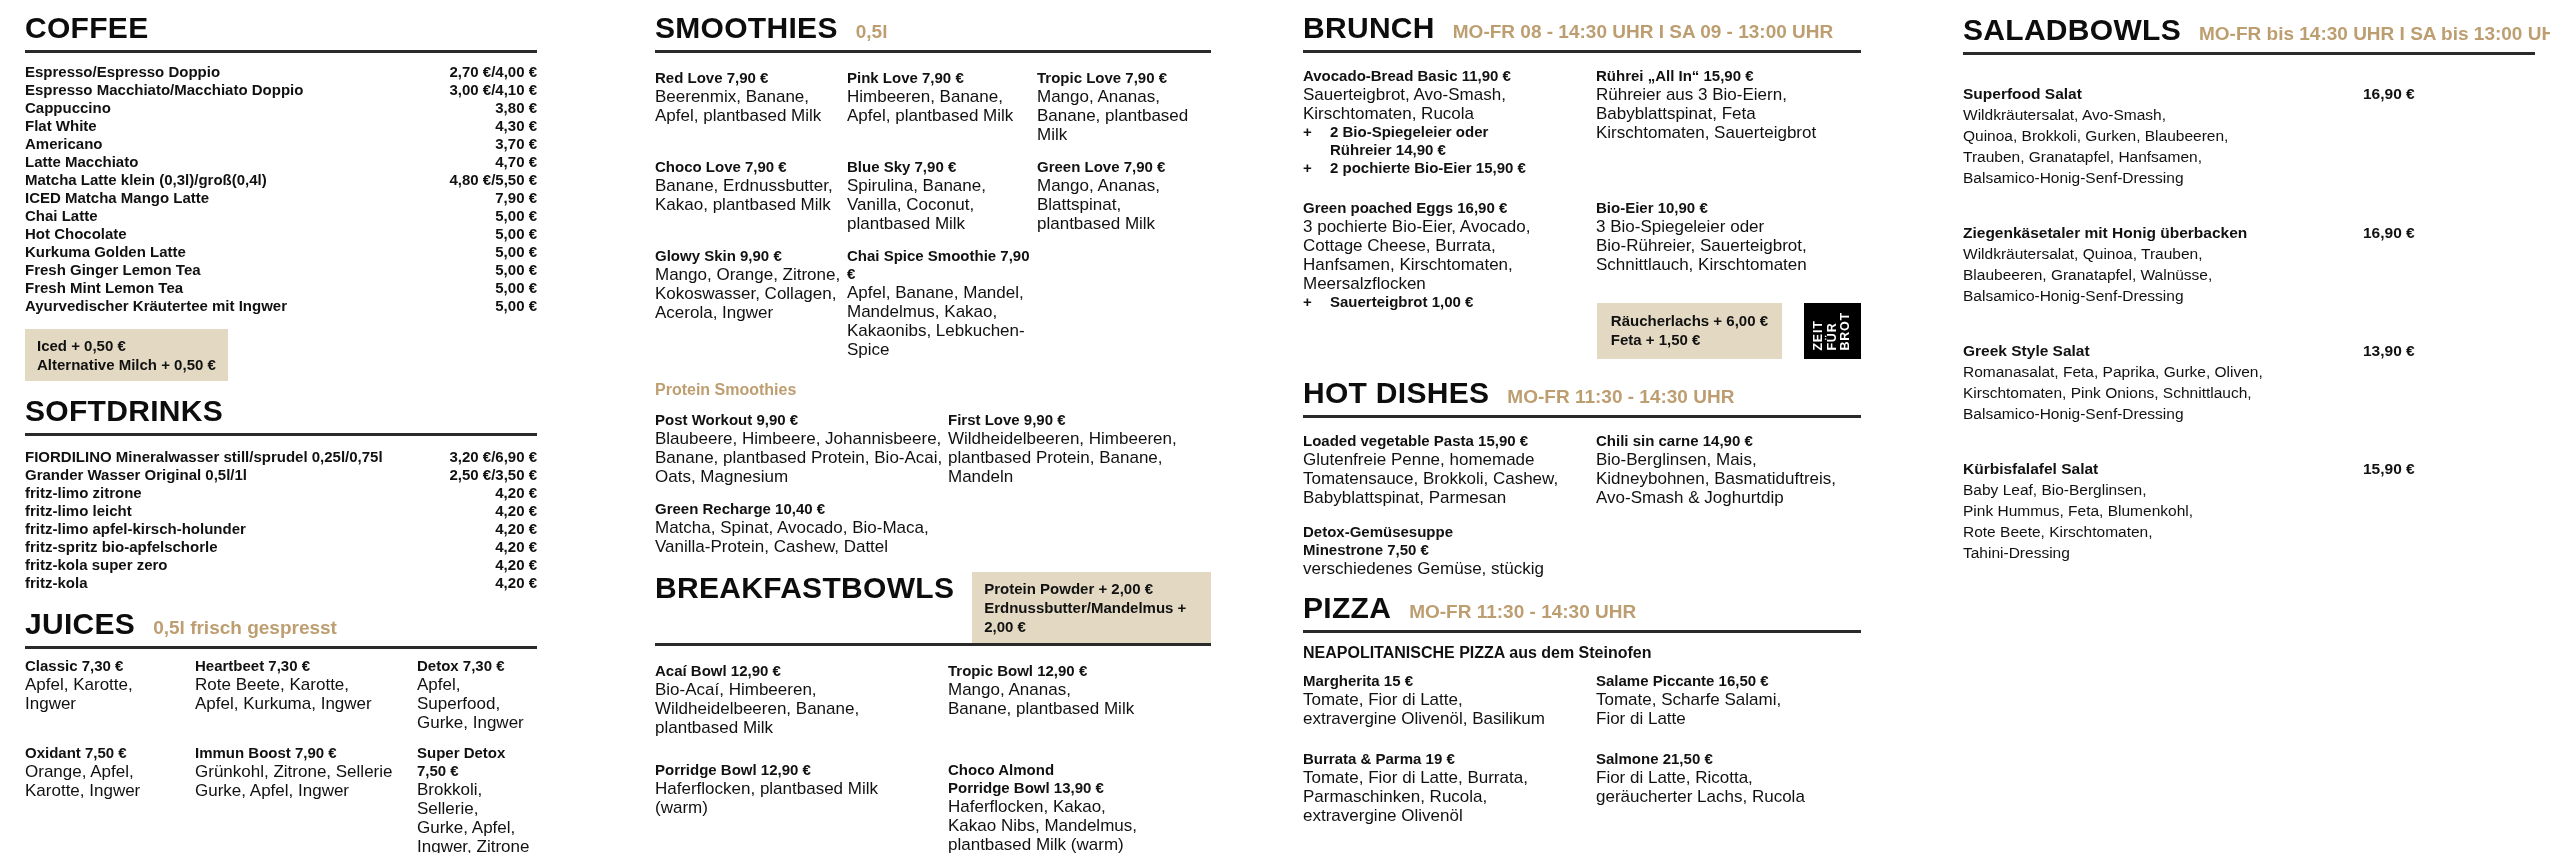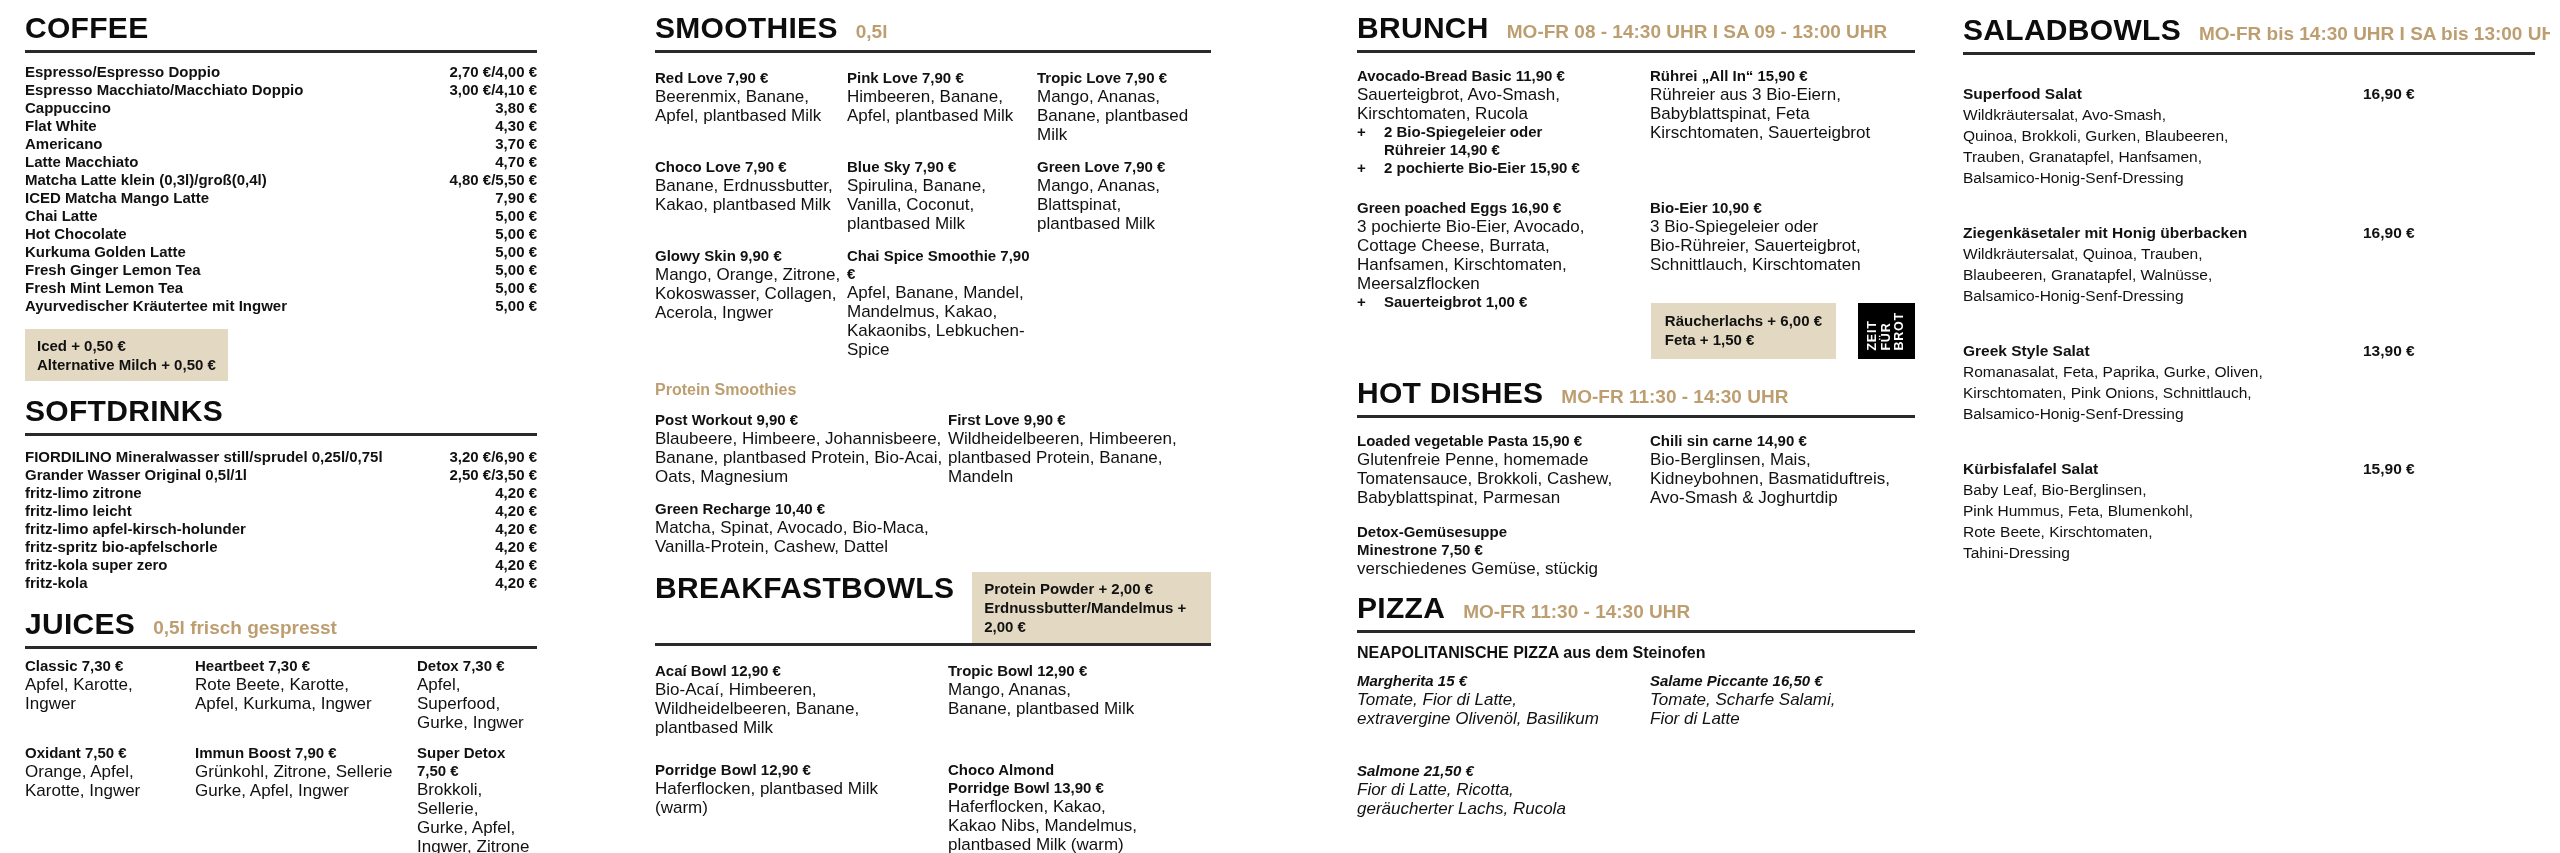--- a/index.html
+++ b/index.html
@@ -4,21 +4,21 @@
 <style>
   html, body { margin:0; padding:0; background:#ffffff; }
   .menu {
     position:relative; width:2550px; height:853px; overflow:hidden;
     background:#ffffff; color:#111;
     font-family:"Liberation Sans","DejaVu Sans",sans-serif;
   }
   .col { position:absolute; top:0; padding-top:12px; }
   .col1 { left:25px;   width:512px; }
   .col2 { left:655px;  width:556px; }
-  .col3 { left:1357px; width:558px; }
+  .col3 { left:1303px; width:558px; }
   .col4 { left:1963px; width:572px; padding-top:14px; }
 
   .sec-head { display:flex; align-items:baseline; gap:18px; }
   .sec-title { margin:0; font-size:30px; line-height:32px; font-weight:700; letter-spacing:0.3px; color:#0d0d0d; white-space:nowrap; }
   .hours { font-size:19px; font-weight:700; color:var(--accent); white-space:nowrap; }
   .rule { border-top:3px solid #2a2a2a; margin-top:6px; }
 
   
   .price-list { margin-top:10px; }
   .sec-softdrinks .price-list { margin-top:12px; }
@@ -33,21 +33,21 @@
   .head-box { margin:0 0 -6px auto; align-self:flex-end; }
 
   
   .grid { display:grid; }
   .g-juices    { grid-template-columns:170px 222px 1fr; row-gap:12px; margin-top:8px; }
   .g-smoothies { grid-template-columns:192px 190px 1fr; row-gap:14px; margin-top:16px; }
   .g-protein   { grid-template-columns:293px 1fr; row-gap:14px; margin-top:12px; }
   .g-breakfast { grid-template-columns:293px 1fr; row-gap:24px; margin-top:16px; }
   .g-brunch    { grid-template-columns:293px 1fr; row-gap:22px; margin-top:14px; }
   .g-hot       { grid-template-columns:293px 1fr; row-gap:16px; margin-top:14px; }
-  .g-pizza     { grid-template-columns:293px 1fr; row-gap:34px; margin-top:10px;font-style:italic; }
+  .g-pizza     { grid-template-columns:293px 1fr; row-gap:22px; margin-top:10px; }
   .card-name { font-weight:700; font-size:15px; line-height:18px; white-space:pre-line; }
   .card-desc { font-size:17px; line-height:19px; white-space:pre-line; }
 
   .extra-line { display:grid; grid-template-columns:27px 1fr; font-weight:700; font-size:15px; line-height:18px; }
   .extra-text { white-space:pre-line; }
 
   .protein-label { color:var(--accent); font-weight:700; font-size:16px; line-height:18px; margin-top:22px; }
   .pizza-sub { font-weight:700; font-size:16px; line-height:19px; margin-top:10px; }
 
   .sec-softdrinks { margin-top:14px; }
@@ -508,20 +508,26 @@
             <div class="card-desc">Tomate, Fior di Latte,
 extravergine Olivenöl, Basilikum</div>
           </div>
 
           <div class="card">
             <div class="card-name">Salame Piccante 16,50 €</div>
             <div class="card-desc">Tomate, Scharfe Salami,
 Fior di Latte</div>
           </div>
 
+          <div class="card">
+            <div class="card-name">Burrata &amp; Parma 19 €</div>
+            <div class="card-desc">Tomate, Fior di Latte, Burrata,
+Parmaschinken, Rucola,
+extravergine Olivenöl</div>
+          </div>
 
           <div class="card">
             <div class="card-name">Salmone 21,50 €</div>
             <div class="card-desc">Fior di Latte, Ricotta,
 geräucherter Lachs, Rucola</div>
           </div>
         </div>
     </section>
   </div>
 

